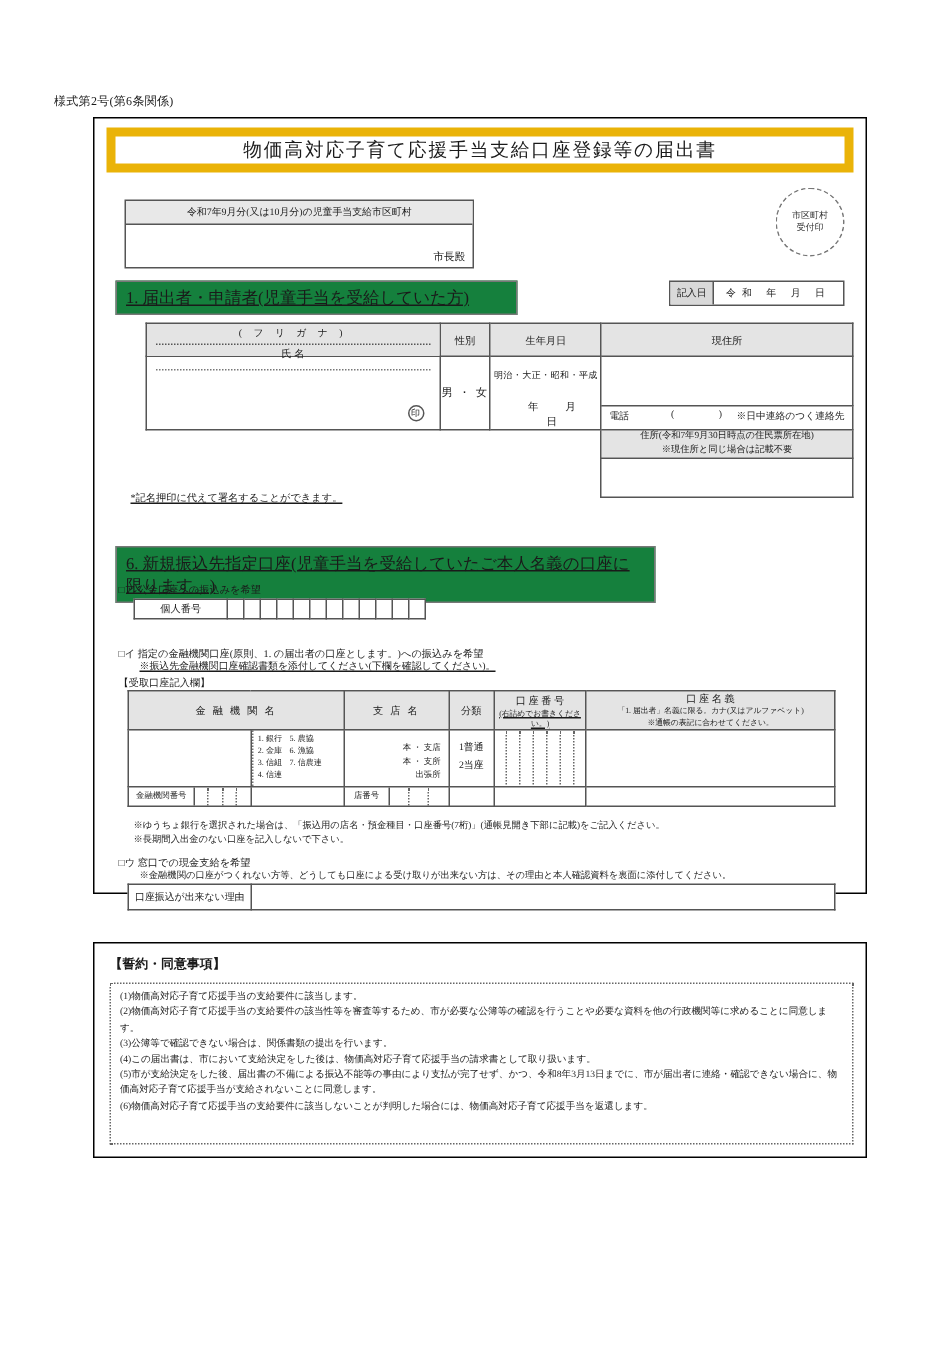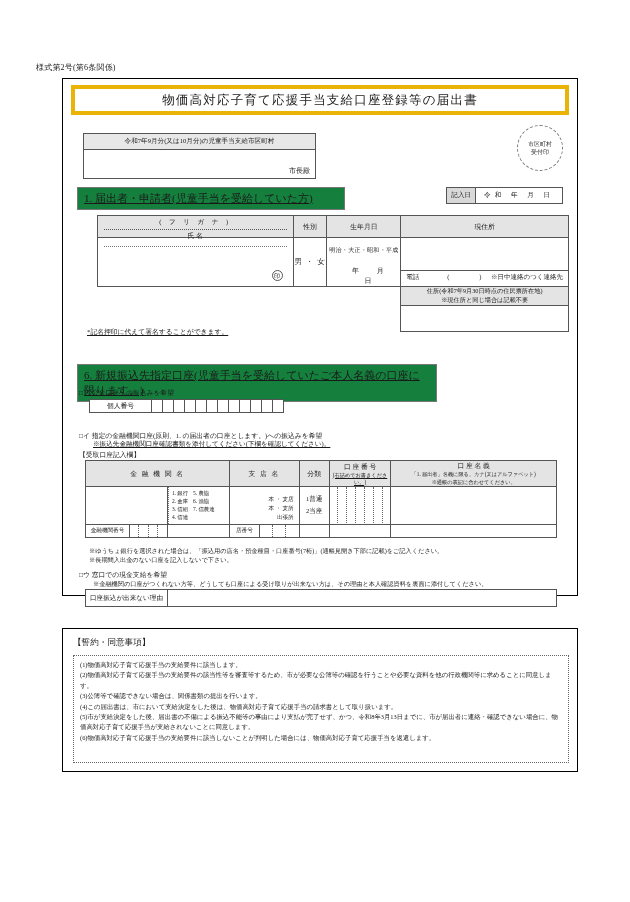--- a/index.html
+++ b/index.html
@@ -26,21 +26,21 @@
     position: absolute; left: 62px; top: 78px;
     width: 516px; height: 518px;
     border: 1.4px solid #000;
     background: #fff;
   }
 
   
   .title-box {
     position: absolute; left: 8px; top: 6px;
     width: 498px; height: 30px;
-    border: 4px solid #eab308;
+    border: 6px solid #eab308;
     display: flex; align-items: center; justify-content: center;
   }
   .title-text { font-size: 12.5px; letter-spacing: 1.2px; }
 
   
   .submit-box {
     position: absolute; left: 20px; top: 54px;
     width: 233px; border: 1px solid #555;
   }
   .submit-head {
@@ -197,21 +197,21 @@
   .reason-lab { width: 82px; text-align: center; font-size: 6.6px; padding: 4px 0; }
 
   
   .pledge-frame {
     position: absolute; left: 62px; top: 628px;
     width: 516px; height: 144px;
     border: 1.4px solid #000; background: #fff;
   }
   .pledge-title {
     position: absolute; left: 10px; top: 8px;
-    font-size: 8.6px; font-weight: normal;
+    font-size: 8.6px; font-weight: bold;
   }
   .pledge-list {
     position: absolute; left: 10px; top: 26px;
     width: 496px; height: 108px;
     border: 1px dotted #666;
     padding: 4px 6px;
     font-size: 6.4px; line-height: 1.62;
   }
   .pledge-list p { margin: 0; text-indent: 0; }
 </style>

